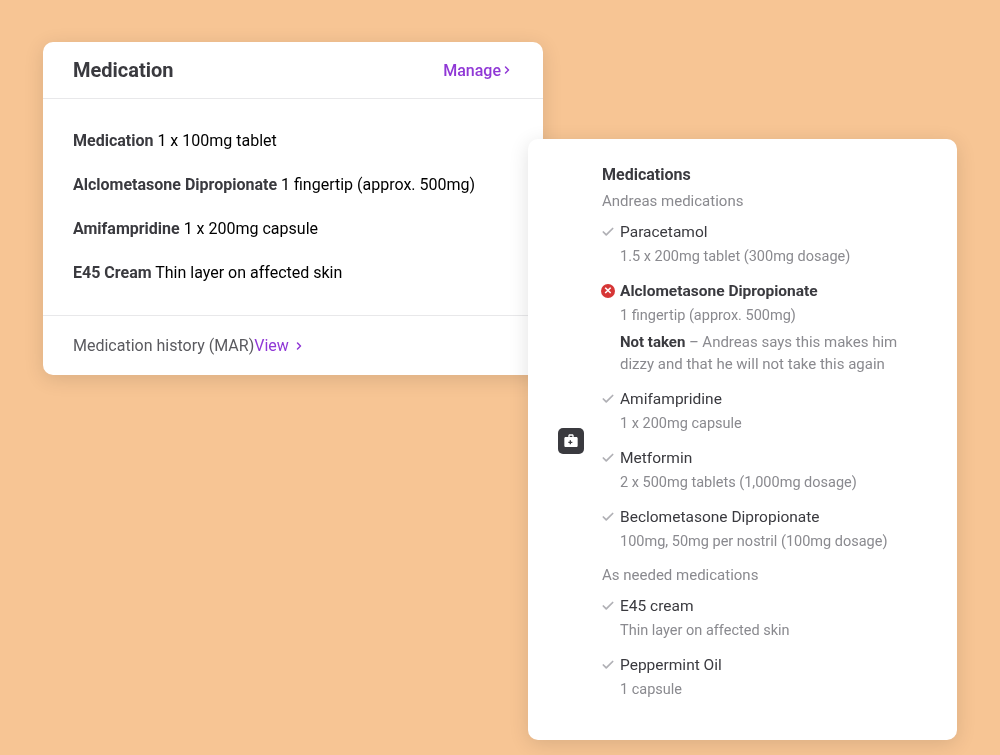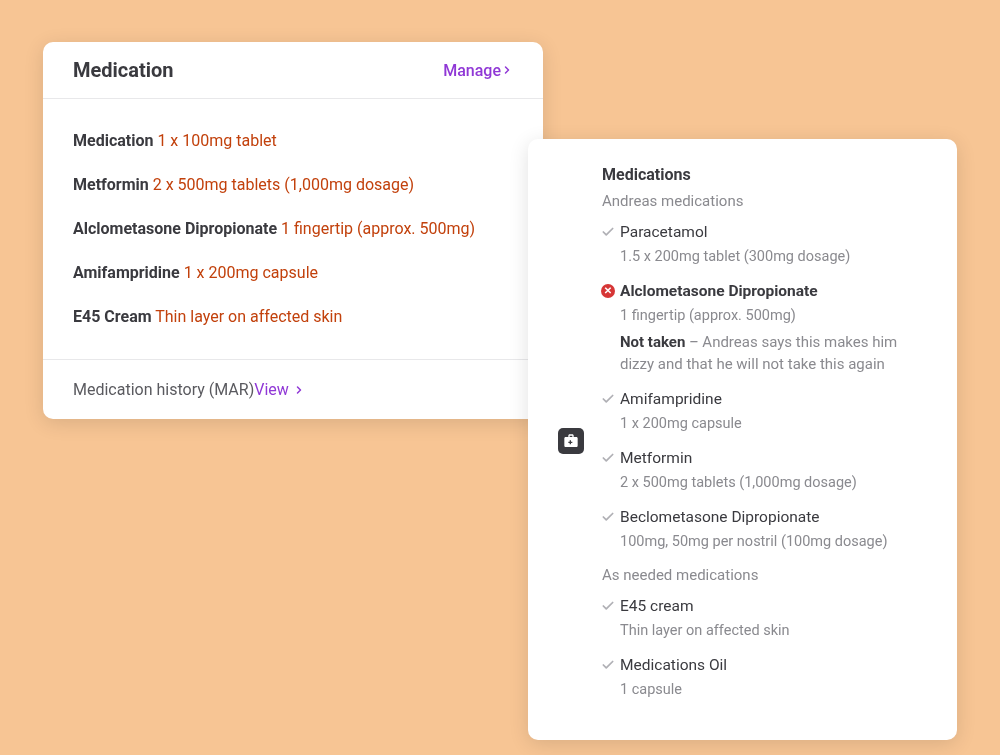--- a/index.html
+++ b/index.html
@@ -55,21 +55,21 @@
       padding: 10px 0;
       font-size: 16px;
       color: #3a3a3f;
       line-height: 1.5;
     }
     .med-name {
       font-weight: 700;
     }
     .med-dose {
       font-weight: 400;
-      color: #c2410c;
+      color: #000000;
     }
     .card-footer {
       display: flex;
       justify-content: flex-start;
       align-items: center;
       padding: 20px 30px;
       border-top: 1px solid #e8e8ea;
     }
     .footer-label {
       font-size: 16px;
@@ -201,21 +201,20 @@
       <span>Manage</span>
       <span class="chevron">
         <svg width="12" height="12" viewBox="0 0 24 24" fill="none" stroke="#9038d6" stroke-width="3" stroke-linecap="round" stroke-linejoin="round">
             <polyline points="9 18 15 12 9 6"></polyline>
           </svg>
       </span>
     </div>
   </div>
   <div class="med-list" id="left-list">
       <div class="med-item"><span class="med-name">Medication</span><span class="med-dose"> 1 x 100mg tablet</span></div>
-      <div class="med-item"><span class="med-name">Metformin</span><span class="med-dose"> 2 x 500mg tablets (1,000mg dosage)</span></div>
       <div class="med-item"><span class="med-name">Alclometasone Dipropionate</span><span class="med-dose"> 1 fingertip (approx. 500mg)</span></div>
       <div class="med-item"><span class="med-name">Amifampridine</span><span class="med-dose"> 1 x 200mg capsule</span></div>
       <div class="med-item"><span class="med-name">E45 Cream</span><span class="med-dose"> Thin layer on affected skin</span></div>
     </div>
   <div class="card-footer">
     <div class="footer-label">Medication history (MAR)</div>
     <div class="view-link">
       <span>View</span>
       <span class="chevron">
         <svg width="12" height="12" viewBox="0 0 24 24" fill="none" stroke="#9038d6" stroke-width="3" stroke-linecap="round" stroke-linejoin="round">
@@ -292,19 +291,19 @@
             </div>
             <div class="med-row-name">E45 cream</div>
             <div class="med-row-dose">Thin layer on affected skin</div>
           </div>
           <div class="med-row">
             <div class="status-icon status-check">
               <svg width="14" height="14" viewBox="0 0 24 24" fill="none" stroke="#b0b0b5" stroke-width="3" stroke-linecap="round" stroke-linejoin="round">
                 <polyline points="20 6 9 17 4 12"></polyline>
               </svg>
             </div>
-            <div class="med-row-name">Medications Oil</div>
+            <div class="med-row-name">Peppermint Oil</div>
             <div class="med-row-dose">1 capsule</div>
           </div>
         </div>
     </div>
   </div>
 </div>
 
 </body></html>

